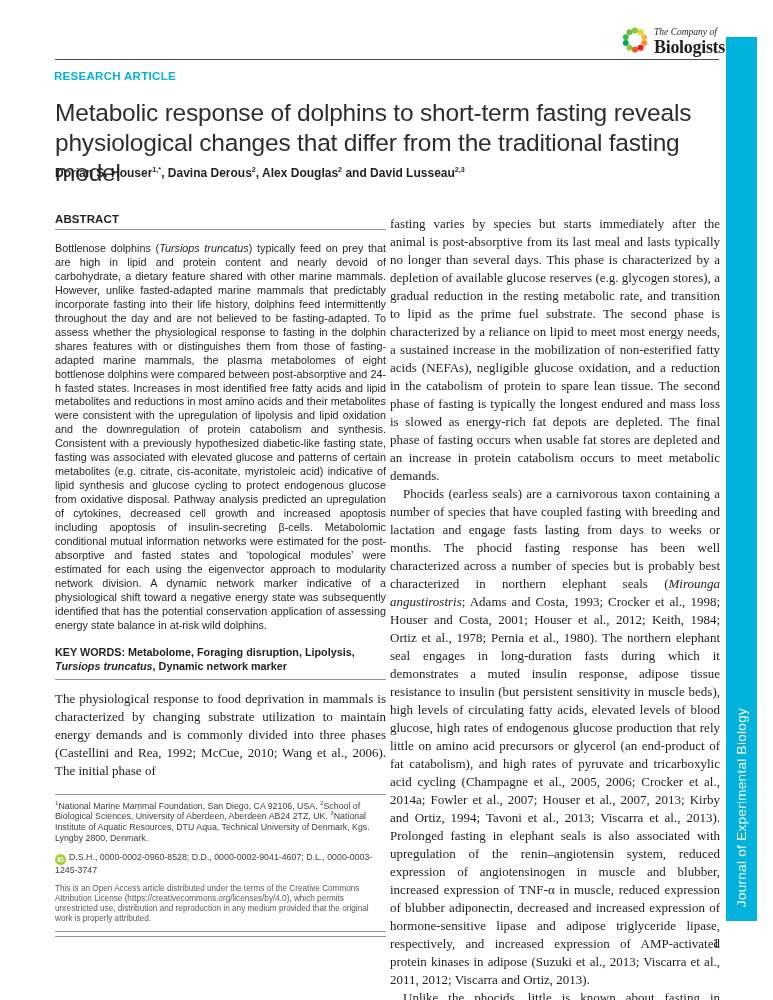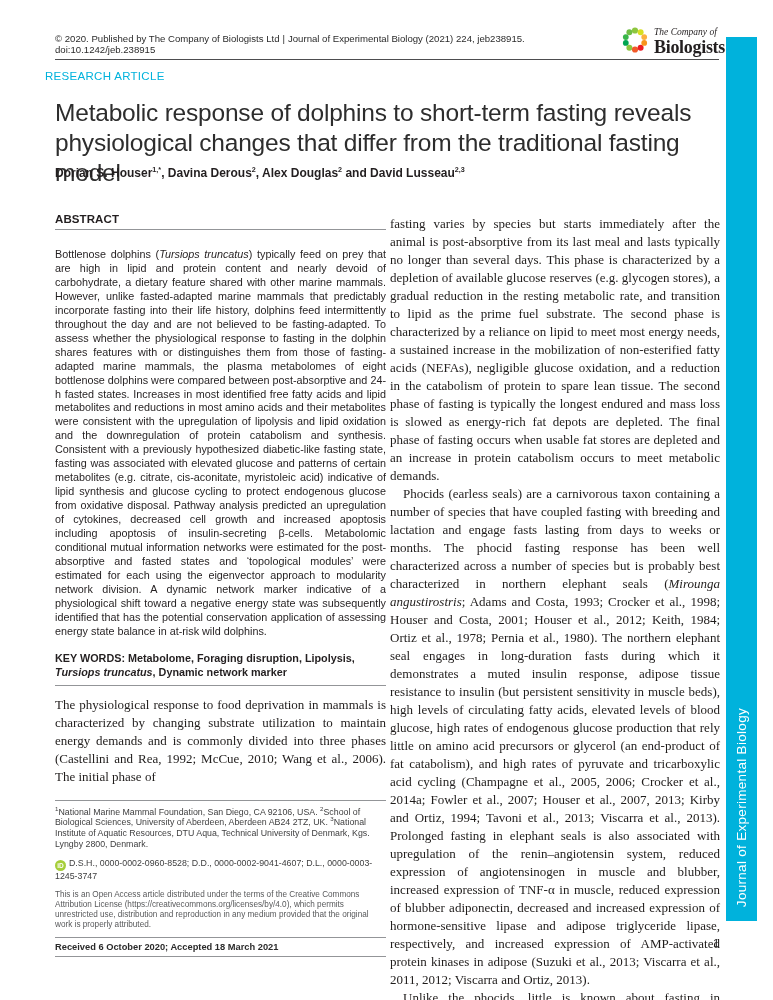--- a/index.html
+++ b/index.html
@@ -14,34 +14,34 @@
   .logo-top{font-family:Liberation Serif, serif;font-style:italic;font-size:9.5px;display:block;}
   .logo-bottom{font-family:"Liberation Serif",serif;font-weight:bold;font-size:18px;display:block;letter-spacing:-0.3px;}
   .header-rule{position:absolute;top:59px;left:55px;width:664px;border-top:1.4px solid #4d4d4f;}
 
   
   .sidebar{position:absolute;left:726px;top:37px;width:31px;height:884px;background:#00b2dc;
            display:flex;flex-direction:column;justify-content:flex-end;align-items:center;}
   .sidebar-label{writing-mode:vertical-rl;transform:rotate(180deg);color:#fff;
                  font-size:13.5px;letter-spacing:0.3px;margin-bottom:14px;white-space:nowrap;}
 
-  .article-type{position:absolute;top:70px;left:45px;font-size:11.5px;font-weight:normal;
+  .article-type{position:absolute;top:70px;left:54px;font-size:11.5px;font-weight:bold;
                 color:#00b2dc;letter-spacing:0.3px;}
   .title{position:absolute;top:98px;left:55px;width:655px;font-size:24.5px;line-height:30px;
          font-weight:400;color:#2d2d2d;letter-spacing:-0.2px;}
   .authors{position:absolute;top:166px;left:55px;width:640px;font-size:12px;font-weight:bold;}
   .authors sup{font-size:60%;}
 
   
   .col-left{position:absolute;top:213px;left:55px;width:331px;}
   .col-right{position:absolute;top:215px;left:390px;width:330px;}
 
   .sec-heading{font-size:11.5px;font-weight:bold;letter-spacing:0.1px;}
   .rule{border-top:1px solid #939598;margin:4px 0 5px 0;}
-  .abstract-text{font-size:10.8px;line-height:13.95px;text-align:justify;margin-top:18px;}
+  .abstract-text{font-size:10.8px;line-height:13.95px;text-align:justify;margin-top:12px;}
   .keywords{font-size:10.8px;line-height:14px;font-weight:bold;margin-top:12px;}
   .keywords i{font-style:italic;}
 
   .intro-heading{margin-top:9px;}
   .body-text{font-family:"Liberation Serif",serif;font-size:13px;line-height:18px;
              text-align:justify;color:#1f1c1b;}
   .col-left .body-text{margin-top:10px;}
   .indent{text-indent:13px;}
 
   .foot-rule{border-top:1px solid #939598;margin:14px 0 6px 0;}
@@ -59,21 +59,20 @@
 
   .page-number{position:absolute;top:937px;left:713px;font-size:11.5px;color:#2b2b2b;}
 
   sup{line-height:0;}
 </style>
 </head>
 <body>
 
 <div class="page">
 
-  <div class="header-line"><span>© 2020. Published by The Company of Biologists Ltd</span><span class="header-sep">|</span><span>Journal of Experimental Biology (2021) 224, jeb238915. doi:10.1242/jeb.238915</span></div>
 
   <div class="logo">
     <span>
       <svg width="30" height="30" viewBox="0 0 30 30">
         <circle cx="15" cy="5.5" r="3.1" fill="#8dc63f"></circle>
         <circle cx="9.4" cy="7.3" r="3.0" fill="#6fbe44"></circle>
         <circle cx="5.8" cy="12.1" r="2.9" fill="#39b54a"></circle>
         <circle cx="5.8" cy="17.9" r="2.9" fill="#00a651"></circle>
         <circle cx="9.4" cy="22.7" r="3.0" fill="#8dc63f"></circle>
         <circle cx="15" cy="24.5" r="3.1" fill="#f15a29"></circle>
@@ -105,21 +104,20 @@
     <div class="abstract-text">Bottlenose dolphins (<i>Tursiops truncatus</i>) typically feed on prey that are high in lipid and protein content and nearly devoid of carbohydrate, a dietary feature shared with other marine mammals. However, unlike fasted-adapted marine mammals that predictably incorporate fasting into their life history, dolphins feed intermittently throughout the day and are not believed to be fasting-adapted. To assess whether the physiological response to fasting in the dolphin shares features with or distinguishes them from those of fasting-adapted marine mammals, the plasma metabolomes of eight bottlenose dolphins were compared between post-absorptive and 24-h fasted states. Increases in most identified free fatty acids and lipid metabolites and reductions in most amino acids and their metabolites were consistent with the upregulation of lipolysis and lipid oxidation and the downregulation of protein catabolism and synthesis. Consistent with a previously hypothesized diabetic-like fasting state, fasting was associated with elevated glucose and patterns of certain metabolites (e.g. citrate, cis-aconitate, myristoleic acid) indicative of lipid synthesis and glucose cycling to protect endogenous glucose from oxidative disposal. Pathway analysis predicted an upregulation of cytokines, decreased cell growth and increased apoptosis including apoptosis of insulin-secreting β-cells. Metabolomic conditional mutual information networks were estimated for the post-absorptive and fasted states and ‘topological modules’ were estimated for each using the eigenvector approach to modularity network division. A dynamic network marker indicative of a physiological shift toward a negative energy state was subsequently identified that has the potential conservation application of assessing energy state balance in at-risk wild dolphins.</div>
     <div class="keywords">KEY WORDS: Metabolome, Foraging disruption, Lipolysis, <i>Tursiops truncatus</i>, Dynamic network marker</div>
     <div class="rule" style="margin-top:6px;"></div>
     <div class="body-text">The physiological response to food deprivation in mammals is characterized by changing substrate utilization to maintain energy demands and is commonly divided into three phases (Castellini and Rea, 1992; McCue, 2010; Wang et al., 2006). The initial phase of</div>
 
     <div class="foot-rule"></div>
     <div class="affil"><sup>1</sup>National Marine Mammal Foundation, San Diego, CA 92106, USA. <sup>2</sup>School of Biological Sciences, University of Aberdeen, Aberdeen AB24 2TZ, UK. <sup>3</sup>National Institute of Aquatic Resources, DTU Aqua, Technical University of Denmark, Kgs. Lyngby 2800, Denmark.</div>
     <div class="orcid-row"><span class="orcid-badge">iD</span><span class="orcid-text">D.S.H., 0000-0002-0960-8528; D.D., 0000-0002-9041-4607; D.L., 0000-0003-1245-3747</span></div>
     <div class="open-access">This is an Open Access article distributed under the terms of the Creative Commons Attribution License (https://creativecommons.org/licenses/by/4.0), which permits unrestricted use, distribution and reproduction in any medium provided that the original work is properly attributed.</div>
     <div class="received-rule-top"></div>
-    <div class="received">Received 6 October 2020; Accepted 18 March 2021</div>
     <div class="received-rule-bottom"></div>
   </div>
 
   <div class="col-right">
     <div class="body-text">fasting varies by species but starts immediately after the animal is post-absorptive from its last meal and lasts typically no longer than several days. This phase is characterized by a depletion of available glucose reserves (e.g. glycogen stores), a gradual reduction in the resting metabolic rate, and transition to lipid as the prime fuel substrate. The second phase is characterized by a reliance on lipid to meet most energy needs, a sustained increase in the mobilization of non-esterified fatty acids (NEFAs), negligible glucose oxidation, and a reduction in the catabolism of protein to spare lean tissue. The second phase of fasting is typically the longest endured and mass loss is slowed as energy-rich fat depots are depleted. The final phase of fasting occurs when usable fat stores are depleted and an increase in protein catabolism occurs to meet metabolic demands.</div>
     <div class="body-text indent">Phocids (earless seals) are a carnivorous taxon containing a number of species that have coupled fasting with breeding and lactation and engage fasts lasting from days to weeks or months. The phocid fasting response has been well characterized across a number of species but is probably best characterized in northern elephant seals (<i>Mirounga angustirostris</i>; Adams and Costa, 1993; Crocker et al., 1998; Houser and Costa, 2001; Houser et al., 2012; Keith, 1984; Ortiz et al., 1978; Pernia et al., 1980). The northern elephant seal engages in long-duration fasts during which it demonstrates a muted insulin response, adipose tissue resistance to insulin (but persistent sensitivity in muscle beds), high levels of circulating fatty acids, elevated levels of blood glucose, high rates of endogenous glucose production that rely little on amino acid precursors or glycerol (an end-product of fat catabolism), and high rates of pyruvate and tricarboxylic acid cycling (Champagne et al., 2005, 2006; Crocker et al., 2014a; Fowler et al., 2007; Houser et al., 2007, 2013; Kirby and Ortiz, 1994; Tavoni et al., 2013; Viscarra et al., 2013). Prolonged fasting in elephant seals is also associated with upregulation of the renin–angiotensin system, reduced expression of angiotensinogen in muscle and blubber, increased expression of TNF-α in muscle, reduced expression of blubber adiponectin, decreased and increased expression of hormone-sensitive lipase and adipose triglyceride lipase, respectively, and increased expression of AMP-activated protein kinases in adipose (Suzuki et al., 2013; Viscarra et al., 2011, 2012; Viscarra and Ortiz, 2013).</div>
     <div class="body-text indent">Unlike the phocids, little is known about fasting in cetaceans, and the few investigations that exist have been performed in a single species, the bottlenose dolphin (<i>Tursiops truncates</i>; Ortiz et al., 2010; Ridgway et al., 1970; Venn-Watson and Ridgway, 2007). In the wild, the bottlenose dolphin is generally considered an intermittent to continuous feeding animal that is not adapted to prolonged fasts. However, dolphins have been shown to maintain blood glucose at pre-fasting levels after 72 h of fasting, although variations in blood glucose, both increases and decreases, have been observed at shorter fasting intervals (Ortiz et al., 2010; Ridgway et al., 1970; Venn-Watson and Ridgway, 2007). Levels of NEFAs increase by 100% within 24 h of the onset of fasting concomitant with reductions in glucagon, a gluconeogenic hormone, and blood urea nitrogen (BUN) levels (Ortiz et al., 2010). Insulin levels were negligible in fasting</div>
   </div>
 
   <div class="page-number">1</div>

